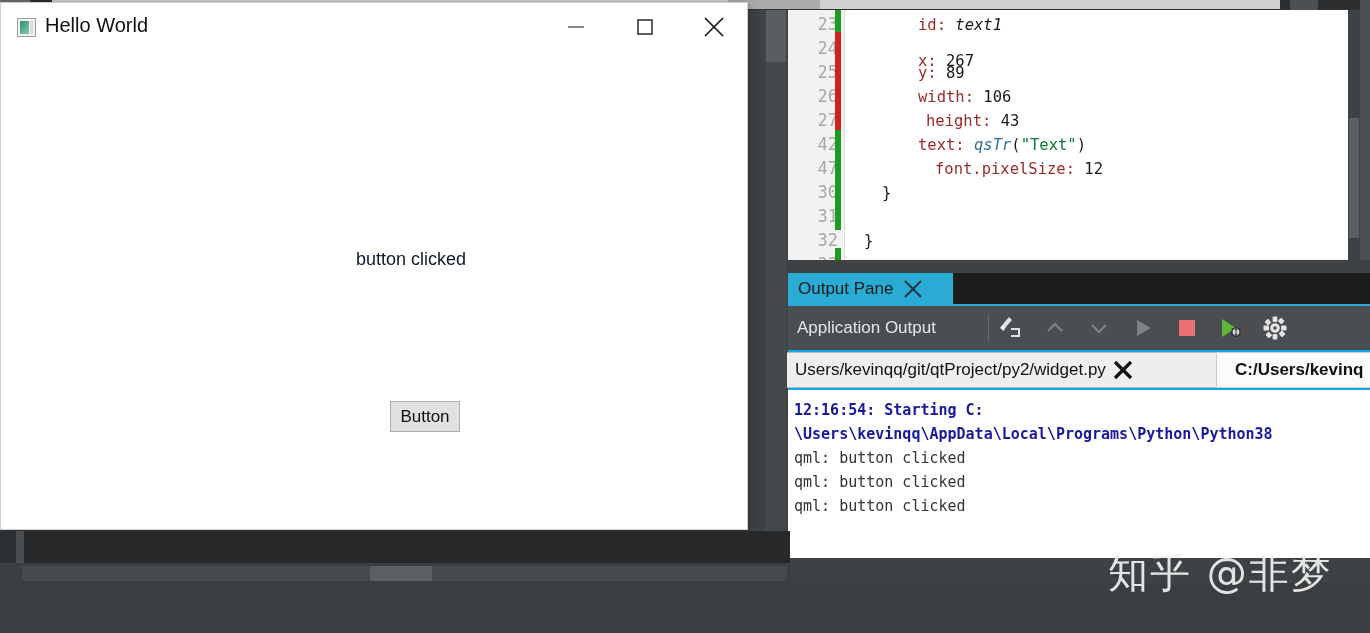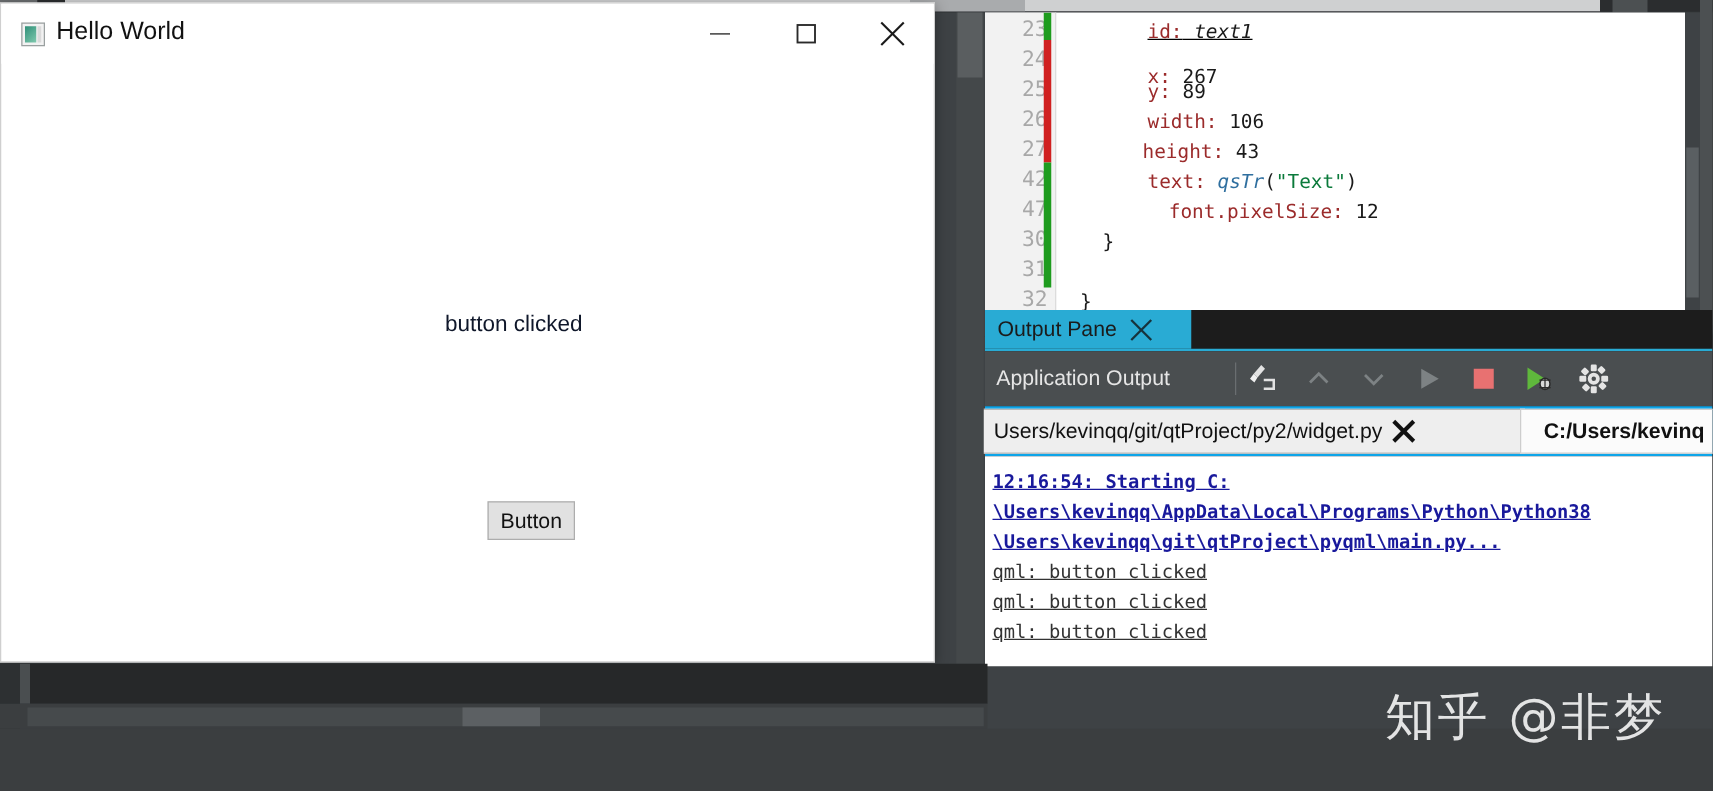--- a/index.html
+++ b/index.html
@@ -35,21 +35,21 @@
   .idv{color:#1a1a1a;font-style:italic;}
   .fn{color:#2f6f9f;font-style:italic;}
   .str{color:#0b7a3b;}
   .pl{color:#1a1a1a;}
 
   .editor-vscroll{position:absolute;left:1348px;top:10px;width:12px;height:250px;background:#3e4245;}
   .editor-vthumb{position:absolute;left:1349px;top:118px;width:10px;height:120px;background:#5a5f62;}
   .editor-right-edge{position:absolute;left:1360px;top:0px;width:10px;height:260px;background:#4c5052;}
 
   
-  .outpane{position:absolute;left:788px;top:248px;width:582px;height:209px;background:#1c1c1c;border-radius:21px;}
+  .outpane{position:absolute;left:788px;top:273px;width:582px;height:209px;background:#1c1c1c;border-radius:21px;}
   .outpane-tabrow{position:absolute;left:0;top:0;width:582px;height:31px;background:#1c1c1c;}
   .outpane-tab{position:absolute;left:0;top:0;width:165px;height:31px;background:#29abd4;
     display:flex;align-items:center;padding-left:10px;box-sizing:border-box;}
   .outpane-tab-label{color:#1b1b1b;font-size:17px;}
   .outpane-tab-close{margin-left:9px;width:22px;height:22px;position:relative;}
   .outpane-tab-underline{position:absolute;left:0;top:31px;width:582px;height:2px;background:#29abd4;}
 
   .outpane-toolbar{position:absolute;left:0;top:33px;width:582px;height:44px;background:#4a4e50;
     display:flex;align-items:center;}
   .ot-title{color:#e6e6e6;font-size:17px;margin-left:9px;}
@@ -59,21 +59,21 @@
   .outpane-tabs2{position:absolute;left:0;top:77px;width:582px;height:40px;background:#0ea5e9;}
   .ftab{position:absolute;top:2px;height:36px;background:#eeeeee;border:1px solid #b8b8b8;
     display:flex;align-items:center;box-sizing:border-box;}
   .ftab.a{left:-4px;width:436px;}
   .ftab.b{left:428px;width:230px;background:#fbfbfb;border-color:#cdcdcd;}
   .ftab-label{font-size:17px;color:#111;white-space:nowrap;overflow:hidden;}
   .ftab-close{width:26px;height:26px;position:relative;flex:0 0 26px;margin-left:4px;}
 
   .console{position:absolute;left:0;top:117px;width:582px;height:168px;background:#ffffff;
     padding:8px 0 0 6px;box-sizing:border-box;overflow:hidden;}
-  .cline{font-family:"DejaVu Sans Mono", monospace;font-size:15px;line-height:24px;white-space:pre;color:#333;text-decoration:underline;}
+  .cline{font-family:"DejaVu Sans Mono", monospace;font-size:15px;line-height:24px;white-space:pre;color:#333;}
   .cline.bold{color:#19199c;font-weight:bold;}
 
   
   .hw{position:absolute;left:0px;top:2px;width:748px;height:528px;background:#ffffff;
     border:1px solid #cfcfcf;box-sizing:border-box;box-shadow:0 2px 10px rgba(0,0,0,.35);}
   .hw-title{position:absolute;left:0;top:0;width:746px;height:48px;background:#ffffff;}
   .hw-icon{position:absolute;left:16px;top:15px;width:19px;height:19px;
     border:1px solid #9aa0a0;box-sizing:border-box;background:#f2f2f2;}
   .hw-icon-in{position:absolute;left:2px;top:2px;width:9px;height:13px;
     background:linear-gradient(135deg,#2f8f78,#7fc9ae);}
@@ -134,25 +134,25 @@
         <div class="ln" style="top: 172px;">30</div>
         <div class="ln" style="top: 196px;">31</div>
         <div class="ln" style="top: 220px;">32</div>
         <div class="ln" style="top: 244px;">33</div>
         <div class="gutter-mark" style="top: 0px; height: 22px; background: rgb(30, 156, 30);"></div>
         <div class="gutter-mark" style="top: 22px; height: 98px; background: rgb(208, 32, 32);"></div>
         <div class="gutter-mark" style="top: 120px; height: 100px; background: rgb(30, 156, 30);"></div>
         <div class="gutter-mark" style="top: 238px; height: 12px; background: rgb(30, 156, 30);"></div>
       </div>
     <div class="code-lines" id="code-lines">
-        <div class="cl" style="top: 6px; left: 72px; text-decoration: underline;"><span class="k">id:</span><span class="idv"> text1</span></div>
+        <div class="cl" style="top: 6px; left: 72px;"><span class="k">id:</span><span class="idv"> text1</span></div>
         <div class="cl" style="top: 42px; left: 72px;"><span class="k">x:</span><span class="num"> 267</span></div>
         <div class="cl" style="top: 54px; left: 72px;"><span class="k">y:</span><span class="num"> 89</span></div>
         <div class="cl" style="top: 78px; left: 72px;"><span class="k">width:</span><span class="num"> 106</span></div>
-        <div class="cl" style="top: 102px; left: 68px;"><span class="k">height:</span><span class="num"> 43</span></div>
+        <div class="cl" style="top: 102px; left: 80px;"><span class="k">height:</span><span class="num"> 43</span></div>
         <div class="cl" style="top: 126px; left: 72px;"><span class="k">text:</span><span class="fn"> qsTr</span><span class="pl">(</span><span class="str">"Text"</span><span class="pl">)</span></div>
         <div class="cl" style="top: 150px; left: 72px; margin-left: 17px;"><span class="k">font.pixelSize:</span><span class="num"> 12</span></div>
         <div class="cl" style="top: 174px; left: 36px;"><span class="pl">}</span></div>
         <div class="cl" style="top: 198px; left: 0px;"></div>
         <div class="cl" style="top: 222px; left: 18px;"><span class="pl">}</span></div>
         <div class="cl" style="top: 246px; left: 0px;"></div>
       </div>
   </div>
   <div class="editor-vscroll"></div>
   <div class="editor-vthumb"></div>
@@ -245,21 +245,20 @@
             </svg></span>
         </div>
         <div class="ftab b">
           <span class="ftab-label" style="margin-left: 18px; font-weight: bold;">C:/Users/kevinq</span>
         </div>
       </div>
 
     <div class="console" id="console">
         <div class="cline bold">12:16:54: Starting C:</div>
         <div class="cline bold">\Users\kevinqq\AppData\Local\Programs\Python\Python38</div>
-        <div class="cline bold">\Users\kevinqq\git\qtProject\pyqml\main.py...</div>
         <div class="cline">qml: button clicked</div>
         <div class="cline">qml: button clicked</div>
         <div class="cline">qml: button clicked</div>
       </div>
   </div>
 
   <div class="ide-vscroll-left"></div>
   <div class="ide-vscroll-thumb"></div>
 
   <div class="hw">

